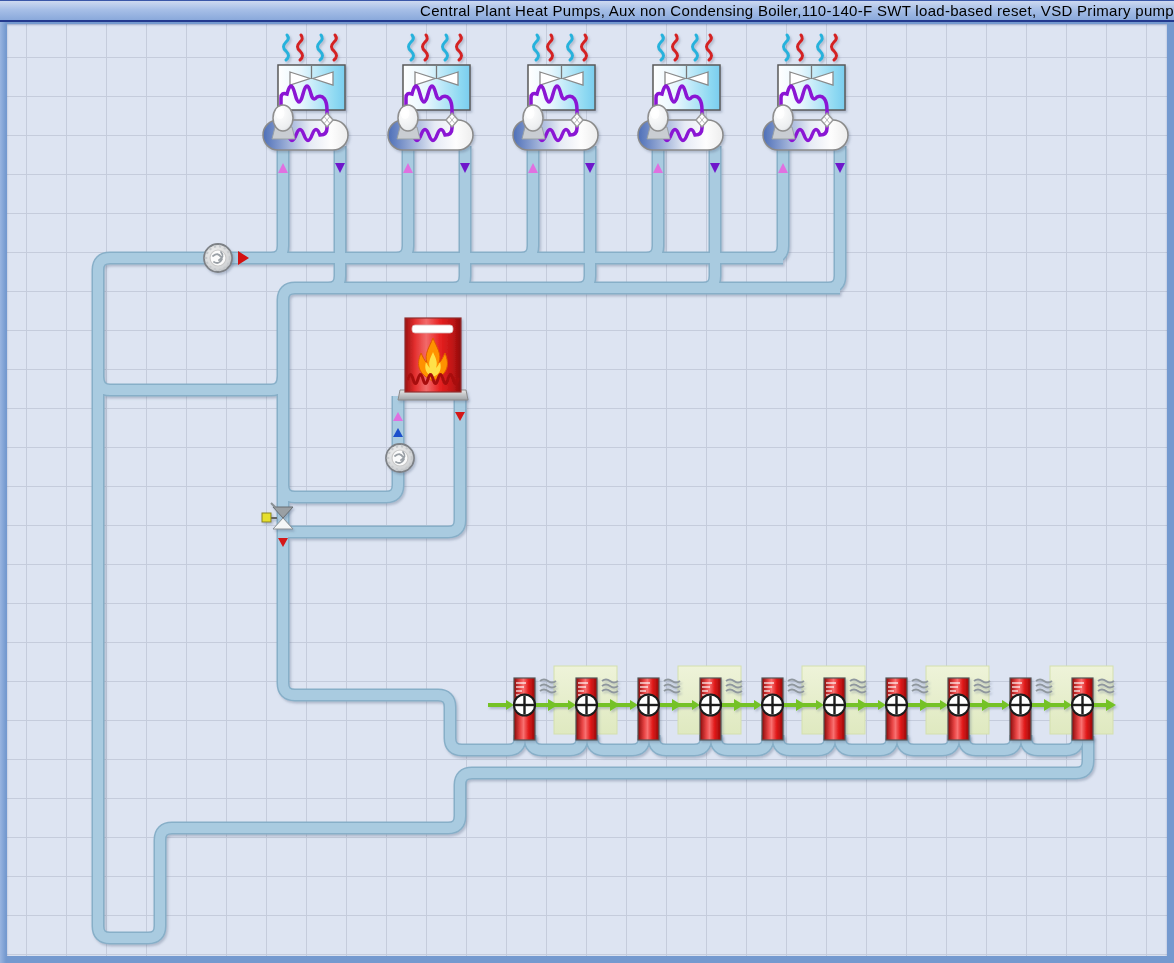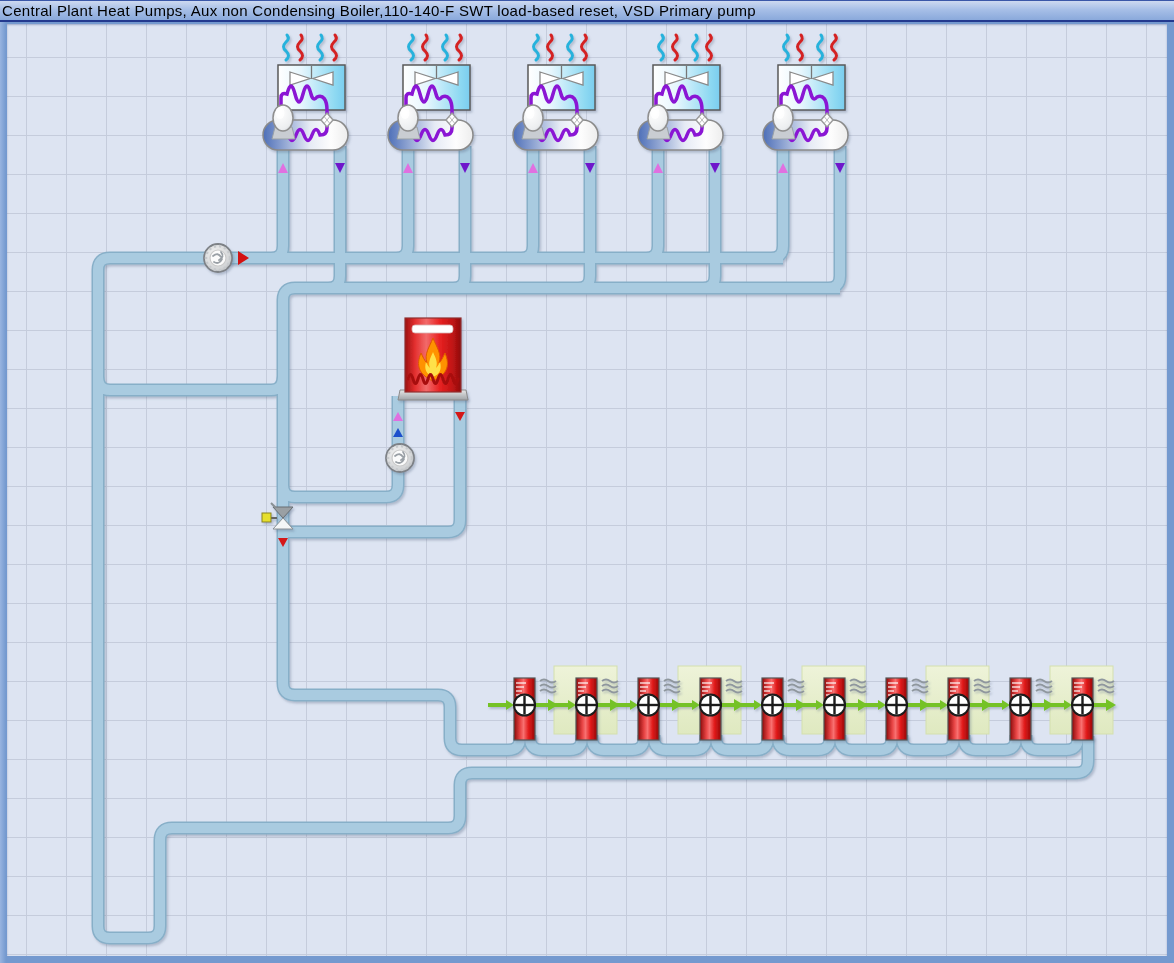--- a/index.html
+++ b/index.html
@@ -2,21 +2,21 @@
 <html><head>
 <meta charset="utf-8">
 <style>
   html,body{margin:0;padding:0;background:#333;}
   #page{position:relative;width:1174px;height:963px;overflow:hidden;
         font-family:"Liberation Sans",sans-serif;background:#7ea3d6;}
   #titlebar{position:absolute;left:0;top:0;width:1174px;height:22px;
     background:linear-gradient(#cdd9f0,#a7bfe7 45%,#8aa9db);
     border-top:1px solid #3a57a8;border-bottom:2px solid #23398f;
     box-sizing:border-box;color:#000;font-size:15px;letter-spacing:.3px;
-    line-height:19px;padding-left:2px;white-space:nowrap;}
+    line-height:19px;padding-left:2px;white-space:nowrap;text-align:right;}
   #frame{position:absolute;left:0;top:22px;width:1174px;height:941px;
     background:linear-gradient(90deg,#98b4e0,#7499cf 6px) ,#7ea3d6;}
   #canvas{position:absolute;left:7px;top:24px;width:1160px;height:932px;
     background-color:#dde4f2;
     background-image:linear-gradient(#c5ccdc 1px,transparent 1px),
                      linear-gradient(90deg,#c5ccdc 1px,transparent 1px);
     background-size:40px 39px,40px 39px;
     background-position:19px 33px,19px 33px;
     box-shadow:inset 0 1px 2px rgba(40,60,120,.35);}
   #overlay{position:absolute;left:0;top:0;width:1174px;height:963px;}

